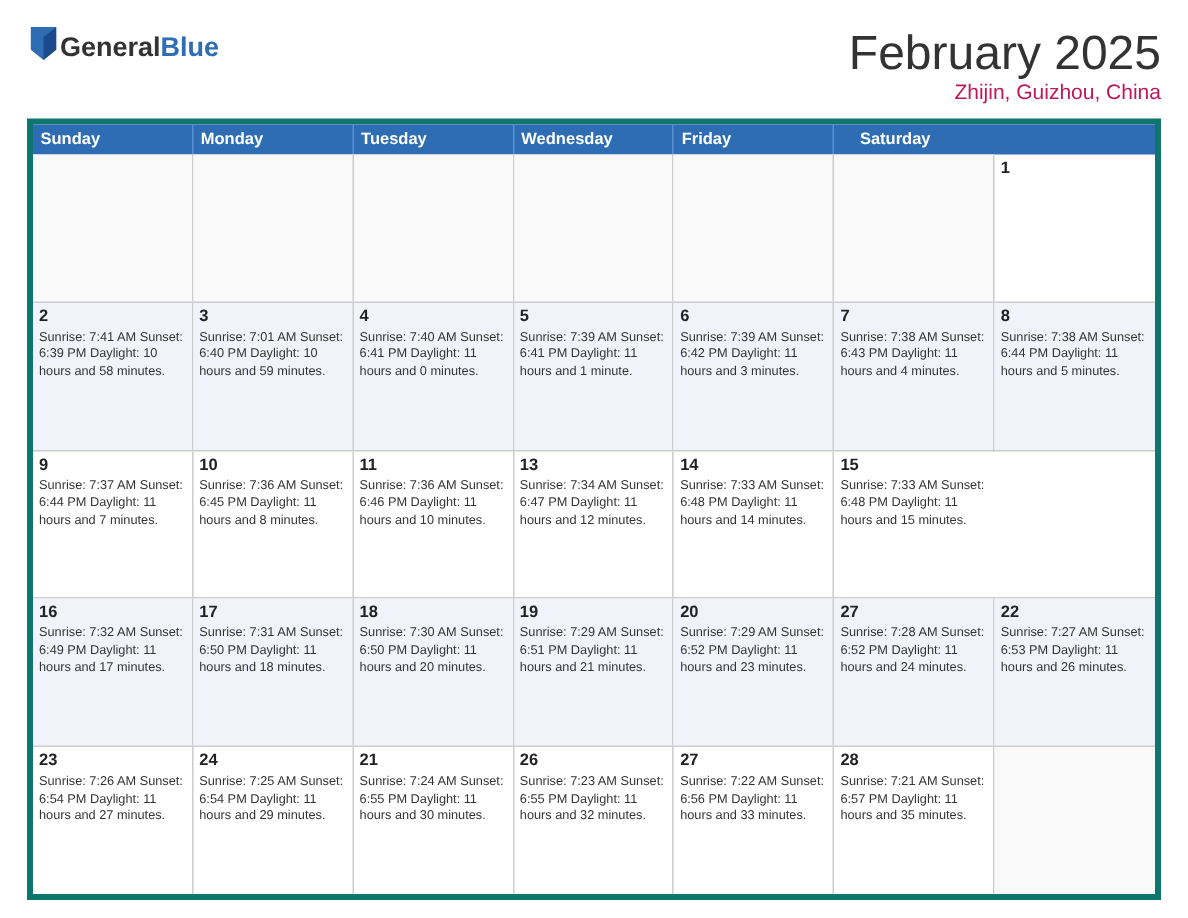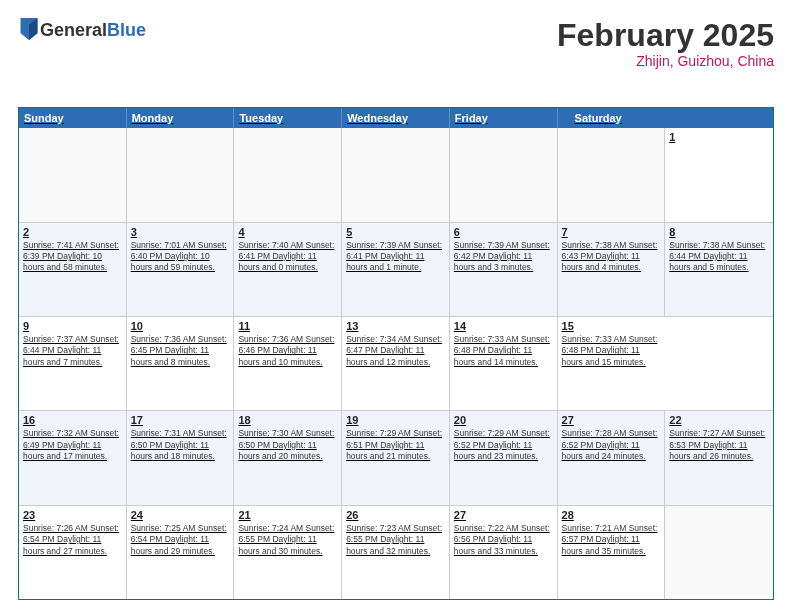--- a/index.html
+++ b/index.html
@@ -9,21 +9,20 @@
       width: 792px;
       height: 612px;
       overflow: hidden;
     }
     .page {
       width: 792px;
       height: 612px;
       padding: 18px 18px 12px 18px;
       display: flex;
       flex-direction: column;
-      gap: 28px;
     }
     .header {
       display: flex;
       justify-content: space-between;
       align-items: flex-start;
       margin-bottom: 10px;
     }
     .logo {
       display: flex;
       align-items: center;
@@ -39,34 +38,33 @@
       width: 18px;
       height: 22px;
       margin-left: 2px;
       margin-right: 2px;
     }
     .title-block {
       text-align: right;
     }
     .title-month {
       font-size: 32px;
-      font-weight: bold;
+      font-weight: normal;
       color: #333;
       line-height: 1.1;
     }
     .title-location {
       font-size: 14px;
       color: #be185d;
     }
     .calendar {
       flex: 1;
       display: flex;
       flex-direction: column;
-      border: 1px solid #0f766e;
-      text-decoration: underline;
+      border: 4px solid #0f766e;
     }
     .cal-header {
       display: grid;
       grid-template-columns: repeat(7, 1fr);
       background: #2e6db4;
     }
     .cal-header-cell {
       color: #fff;
       font-size: 11px;
       font-weight: bold;

